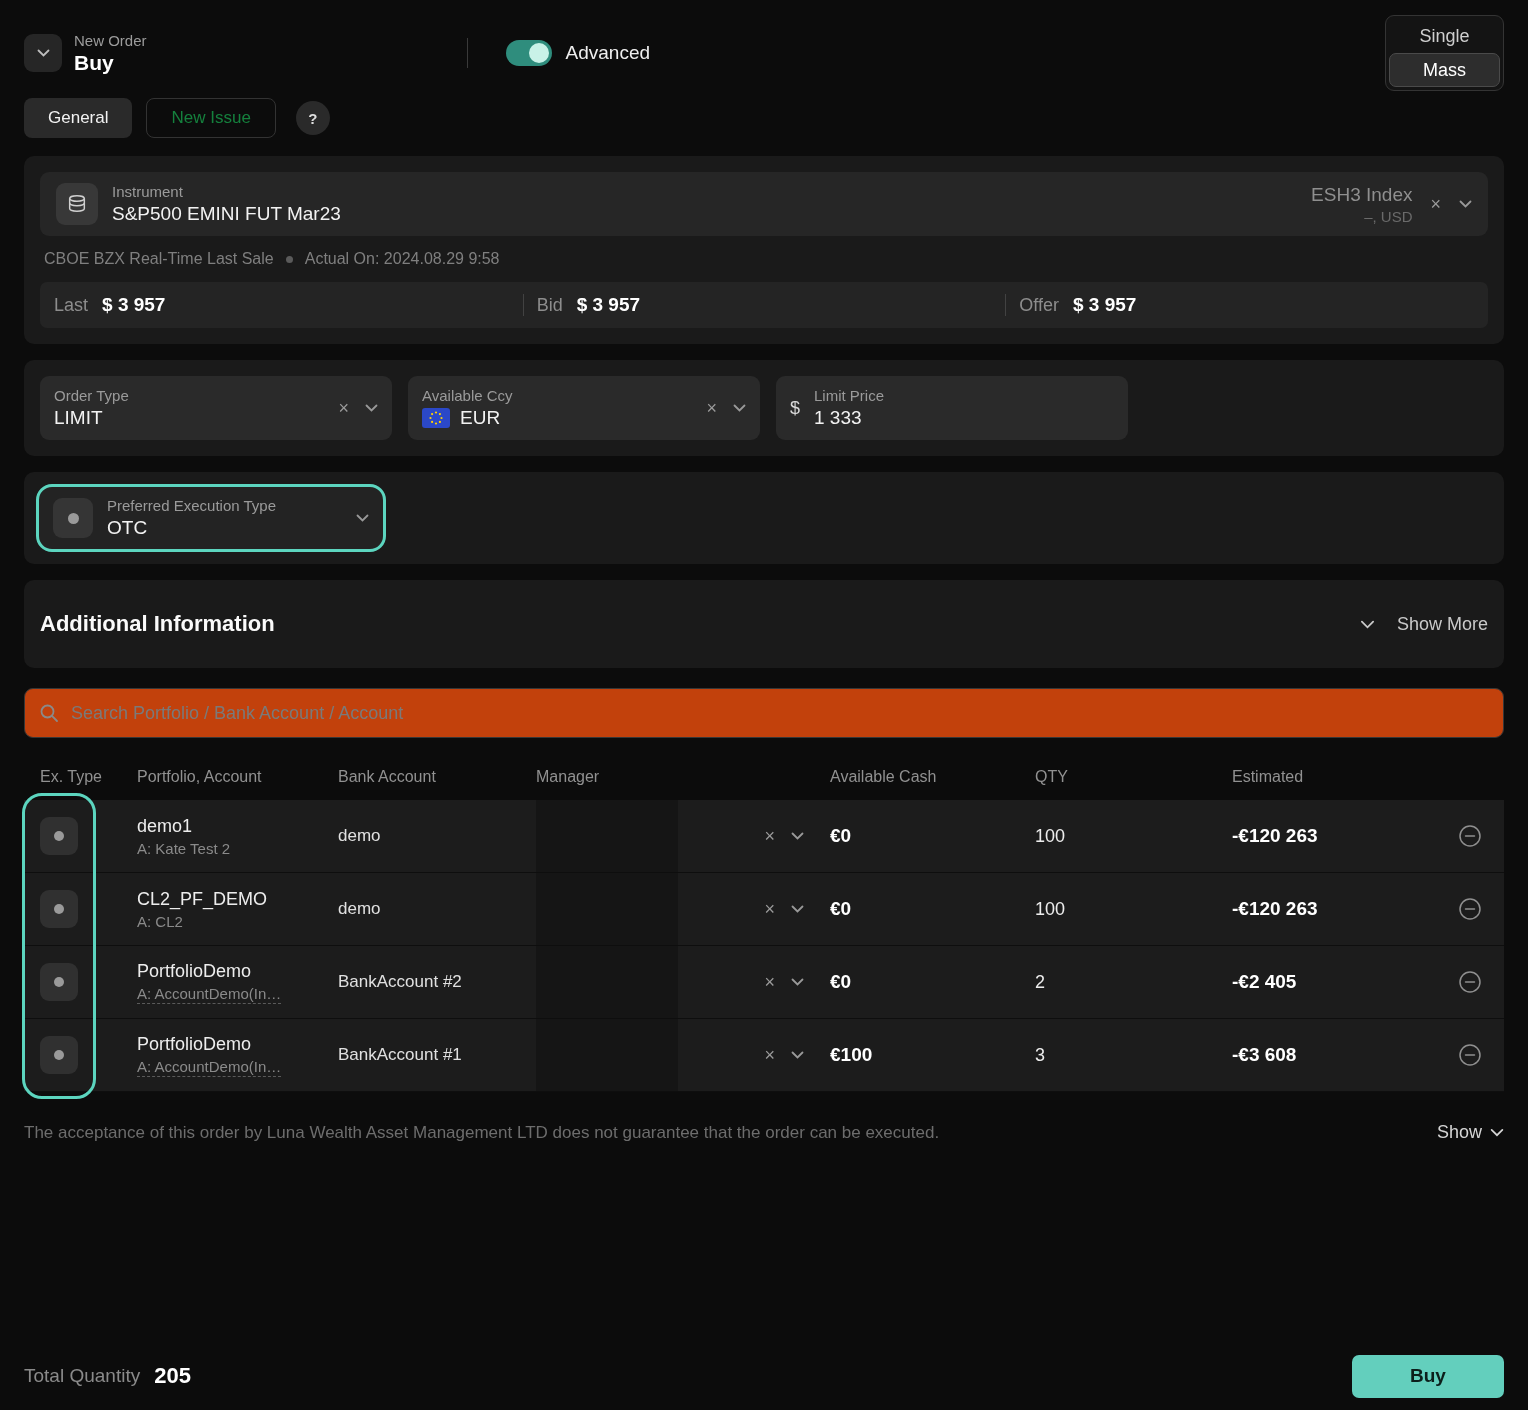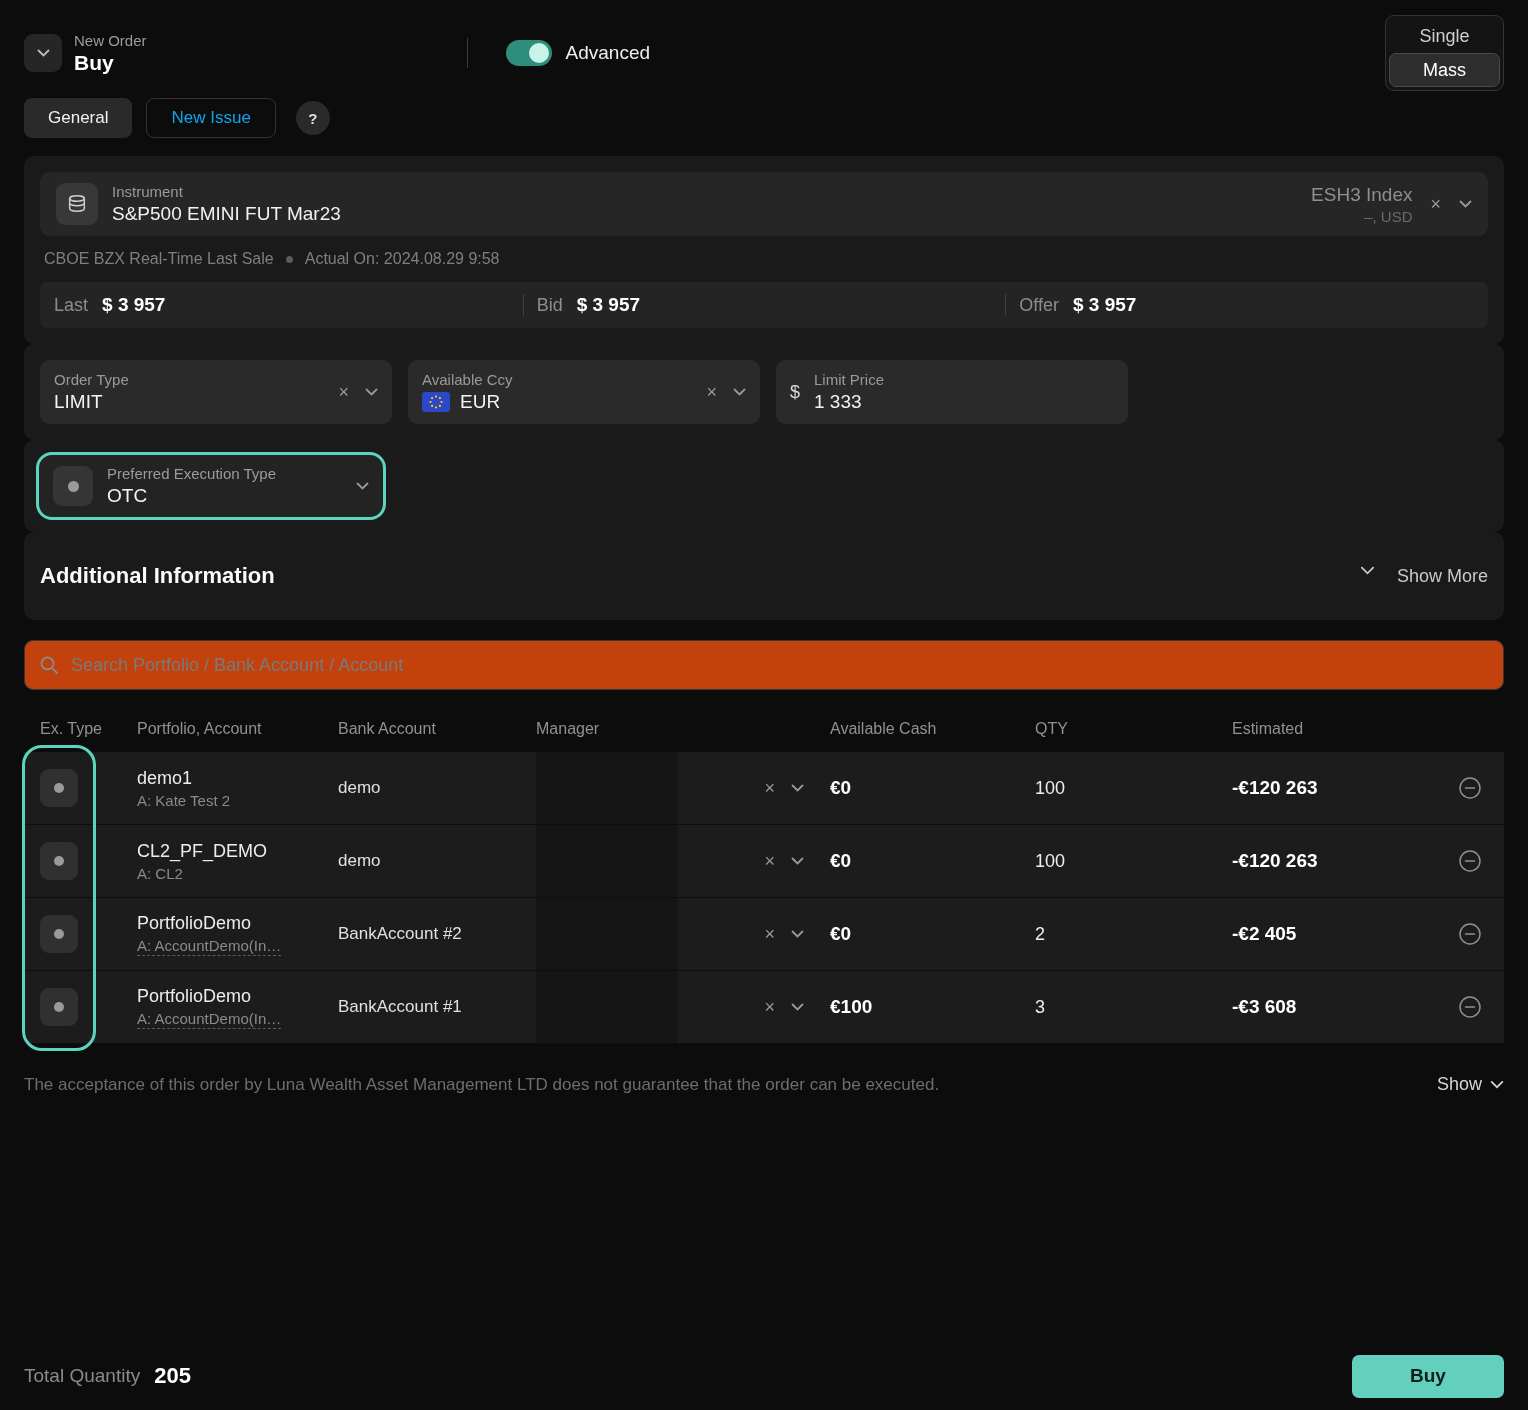--- a/index.html
+++ b/index.html
@@ -28,27 +28,27 @@
                border-radius:9px; padding:3px;flex-direction:column; }
   .seg { width:111px; height:34px; display:flex; align-items:center; justify-content:center;
          font-size:18px; color:#cfcfcf; border-radius:7px; cursor:pointer; }
   .seg.active { background:#2d2d2d; color:#ffffff; border:1px solid #4a4a4a; }
 
   
   .tabs { display:flex; align-items:center; gap:14px; margin-top:18px; }
   .tab { height:40px; padding:0 24px; display:flex; align-items:center; font-size:17px;
          border-radius:8px; cursor:pointer; }
   .tab.active { background:#2a2a2a; color:#f2f2f2; }
-  .tab.inactive { border:1px solid #333333; color:#0ea5e9; }
+  .tab.inactive { border:1px solid #333333; color:#15803d; }
   .help { width:34px; height:34px; border-radius:50%; background:#2a2a2a; display:flex;
           align-items:center; justify-content:center; font-size:15px; font-weight:bold;
           color:#dedede; margin-left:6px; cursor:pointer; }
 
   
-  .section { background:#1a1a1a; border-radius:10px; }
+  .section { background:#1a1a1a; border-radius:10px; margin-top:16px; }
   .instrument-section { padding:16px; margin-top:18px; }
   .instr-field { height:64px; background:#262626; border-radius:9px; display:flex;
                  align-items:center; padding:0 16px; cursor:pointer; }
   .instr-icon { width:42px; height:42px; border-radius:9px; background:#383838; display:flex;
                 align-items:center; justify-content:center; margin-right:14px; }
   .f-label { font-size:15px; color:#9a9a9a; }
   .f-value { font-size:19px; color:#f2f2f2; margin-top:3px; display:flex; align-items:center; gap:10px; }
   .instr-right { margin-left:auto; display:flex; align-items:center; gap:18px; }
   .ticker { text-align:right; }
   .ticker .t1 { font-size:19px; color:#8f8f8f; }
@@ -79,21 +79,21 @@
                 display:flex; align-items:center; padding:10px 14px; cursor:pointer; }
   .checkbox { width:40px; height:40px; border-radius:9px; background:#353535; display:flex;
               align-items:center; justify-content:center; cursor:pointer; flex:0 0 auto; }
   .checkbox .dot { width:11px; height:11px; border-radius:50%; background:#9a9a9a; }
   .exec-labels { margin-left:14px; }
   .exec-field .chev { margin-left:auto; }
 
   
   .ai-section { height:88px; display:flex; align-items:center; justify-content:space-between; padding:0 16px; }
   .ai-title { font-size:22px; font-weight:bold; color:#fafafa; }
-  .show-more { display:flex; gap:22px; color:#c9c9c9; font-size:18px; cursor:pointer; }
+  .show-more { display:flex; align-items:center; gap:22px; color:#c9c9c9; font-size:18px; cursor:pointer; }
 
   
   .search { margin-top:20px; height:50px; border:1px solid #373737; border-radius:9px;
             display:flex; align-items:center; padding:0 14px; background:#c2410c; gap:12px; }
   .search input { background:transparent; border:none; outline:none; color:#e8e8e8;
                   font-size:18px; flex:1; font-family:"Liberation Sans", sans-serif; }
   .search input::placeholder { color:#7a7a7a; }
 
   
   .grid { display:grid; grid-template-columns:97px 201px 198px 294px 205px 197px 215px 1fr; align-items:center; }

